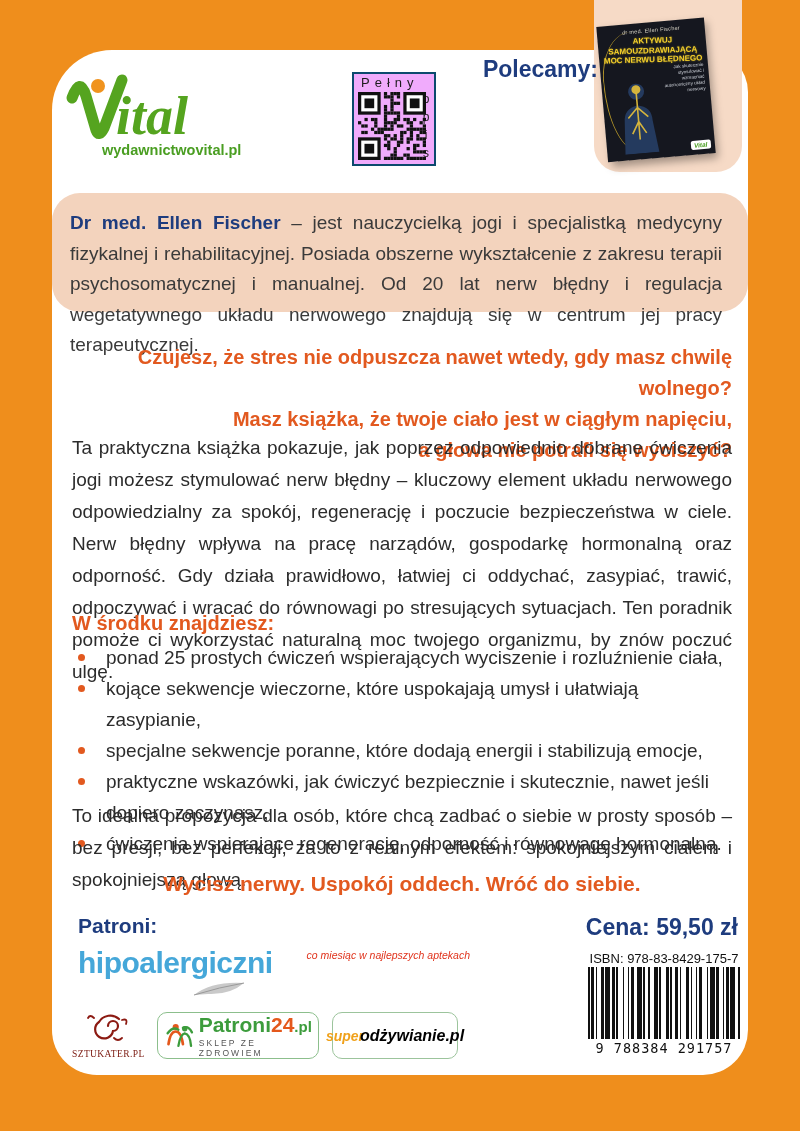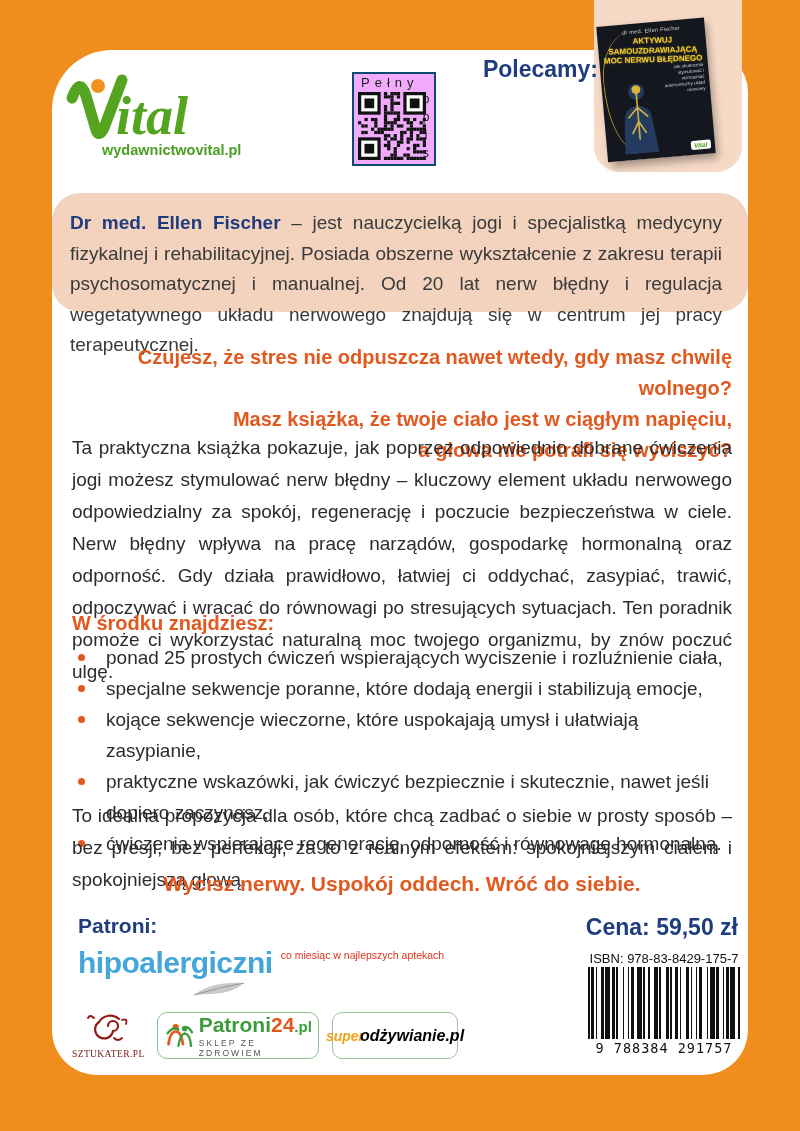--- a/index.html
+++ b/index.html
@@ -62,21 +62,21 @@
   .bars div{height:100%;}
   .bar-digits{font-family:"DejaVu Sans Mono",monospace;font-size:13.5px;color:#111;
               letter-spacing:1px;text-align:center;margin-top:1px;white-space:nowrap;}
   .hipo{position:absolute;left:78px;top:946px;}
   .hipo-text{color:#45A7D9;font-weight:bold;font-size:30px;letter-spacing:-.5px;}
   .hipo-feather{position:absolute;left:112px;top:33px;}
   .moda{position:absolute;left:255px;top:948px;width:215px;}
   .moda-row{display:flex;align-items:flex-start;}
   .moda-big{color:#E01E1C;font-weight:bold;font-size:33px;letter-spacing:-1.5px;line-height:33px;}
   .moda-na{color:#E01E1C;font-weight:bold;font-size:19px;line-height:19px;margin:2px 1px 0 2px;}
-  .moda-tag{color:#E0331C;font-size:10.5px;text-align:center;margin-top:1px;}
+  .moda-tag{color:#E0331C;font-size:10.5px;text-align:right;margin-top:1px;font-style:italic;}
   .sztukater{position:absolute;left:72px;top:1008px;width:72px;text-align:center;}
   .sztukater-name{font-family:"Liberation Serif",serif;color:#7A180F;font-size:9.5px;
                   letter-spacing:.4px;margin-top:1px;}
   .vitalni-box{position:absolute;left:157px;top:1012px;width:162px;height:47px;background:#fff;
                border:1.5px solid #8CBF8C;border-radius:10px;display:flex;align-items:center;
                padding:0 6px;box-sizing:border-box;}
   .vitalni-text{margin-left:4px;}
   .vitalni-line1{font-weight:bold;font-size:21px;line-height:21px;}
   .vitalni-name{color:#3C9C3C;}
   .vitalni-num{color:#E4581C;}
@@ -281,22 +281,22 @@
     <div>Masz książka, że twoje ciało jest w ciągłym napięciu,</div>
     <div>a głowa nie potrafi się wyciszyć?</div>
   </div>
 
   <p class="copy para para1 abs">Ta praktyczna książka pokazuje, jak poprzez odpowiednio dobrane ćwiczenia jogi możesz stymulować nerw błędny – kluczowy element układu nerwowego odpowiedzialny za spokój, regenerację i poczucie bezpieczeństwa w ciele. Nerw błędny wpływa na pracę narządów, gospodarkę hormonalną oraz odporność. Gdy działa prawidłowo, łatwiej ci oddychać, zasypiać, trawić, odpoczywać i wracać do równowagi po stresujących sytuacjach. Ten poradnik pomoże ci wykorzystać naturalną moc twojego organizmu, by znów poczuć ulgę.</p>
 
   <div class="copy list-block abs">
     <p class="list-title">W środku znajdziesz:</p>
     <ul class="bullets">
       <li>ponad 25 prostych ćwiczeń wspierających wyciszenie i rozluźnienie ciała,</li>
+      <li>kojące sekwencje wieczorne, które uspokajają umysł i ułatwiają zasypianie,</li>
       <li>specjalne sekwencje poranne, które dodają energii i stabilizują emocje,</li>
-      <li>kojące sekwencje wieczorne, które uspokajają umysł i ułatwiają zasypianie,</li>
       <li>praktyczne wskazówki, jak ćwiczyć bezpiecznie i skutecznie, nawet jeśli dopiero zaczynasz,</li>
       <li>ćwiczenia wspierające regenerację, odporność i równowagę hormonalną.</li>
     </ul>
   </div>
 
   <p class="copy para para2 abs">To idealna propozycja dla osób, które chcą zadbać o siebie w prosty sposób – bez presji, bez perfekcji, za to z realnym efektem: spokojniejszym ciałem i spokojniejszą głową.</p>
   <div class="copy cta abs">Wycisz nerwy. Uspokój oddech. Wróć do siebie.</div>
 
   <div class="patroni-label">Patroni:</div>
   <div class="price">Cena: 59,50 zł</div>

